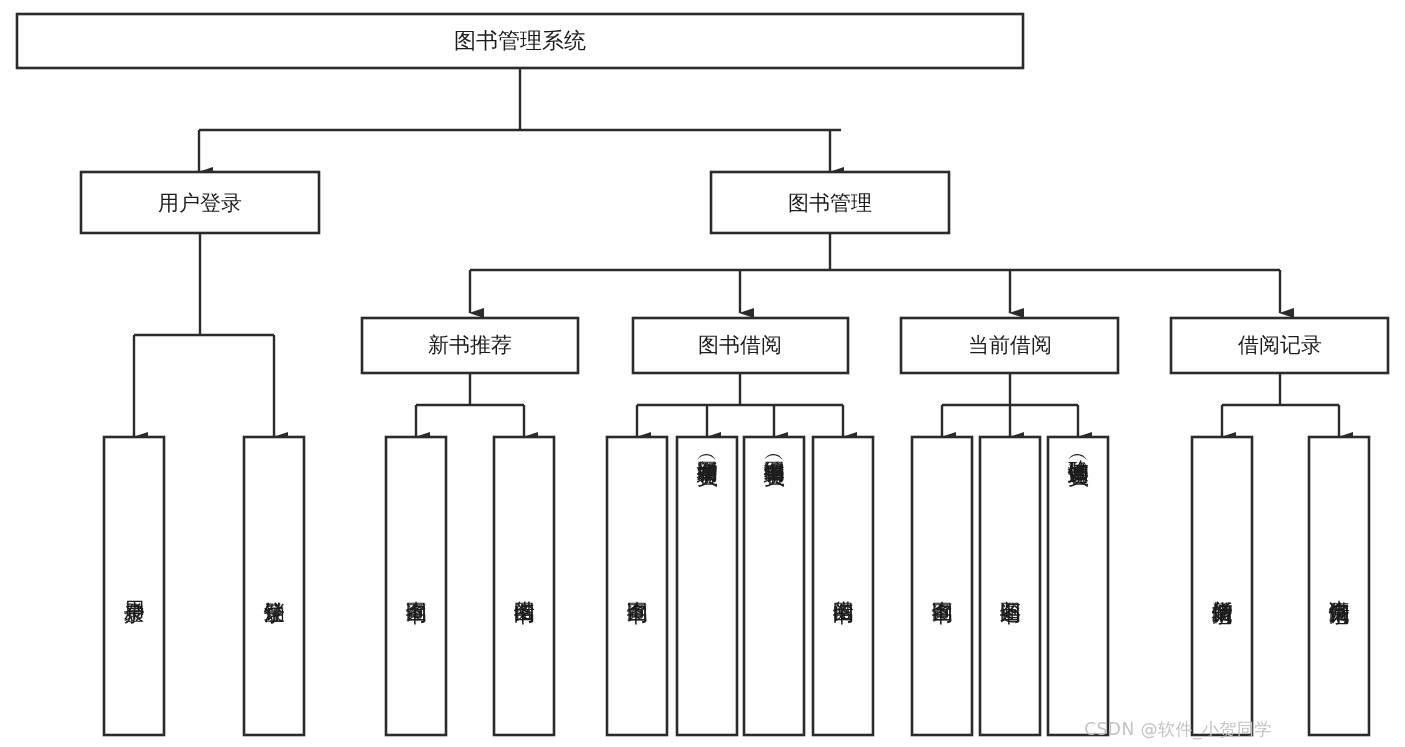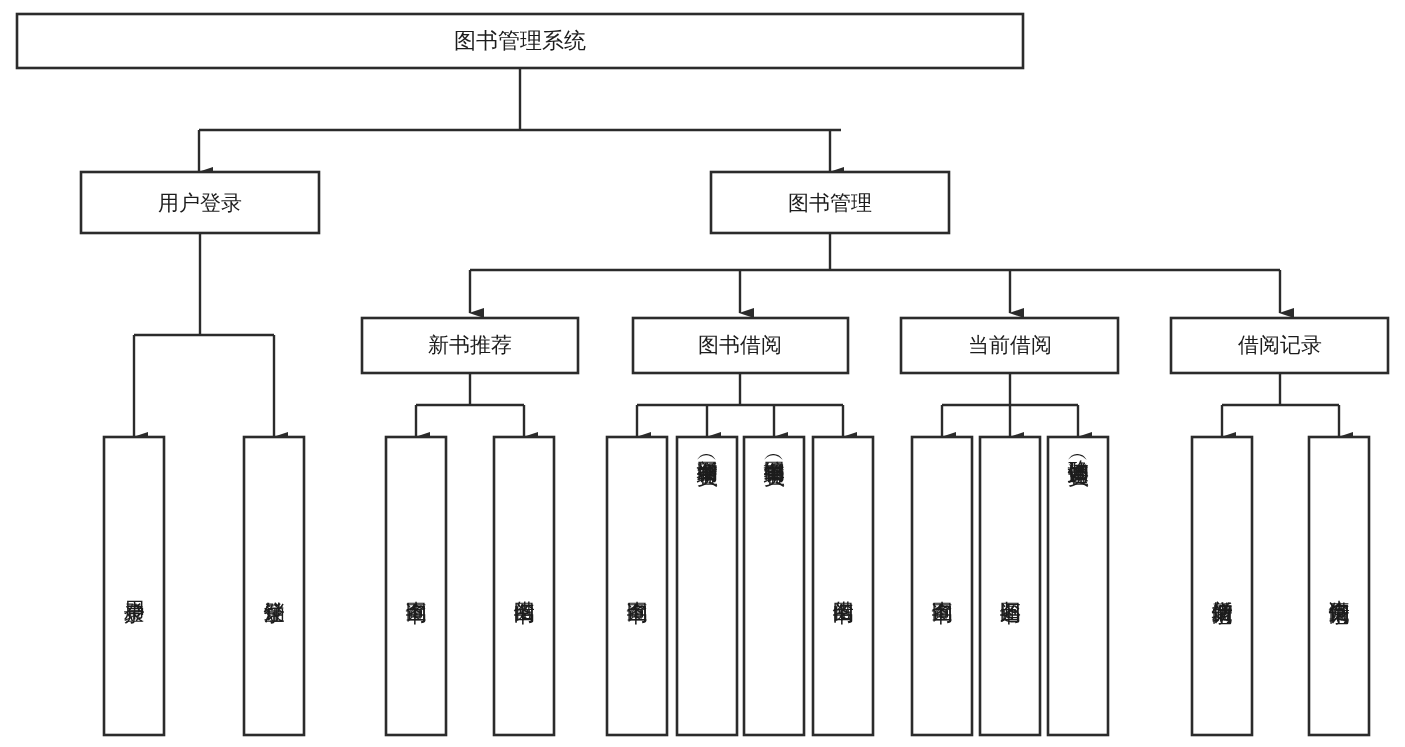--- a/index.html
+++ b/index.html
@@ -164,13 +164,14 @@
   <div class="vlabel" style="left:744px;top:437px;width:60px;height:298px;justify-content:flex-start;padding-top:6px;box-sizing:border-box;">编辑图书（管理员）</div>
   <div class="vlabel" style="left:813px;top:437px;width:60px;height:298px;">借阅图书</div>
 
   <div class="vlabel" style="left:912px;top:437px;width:60px;height:298px;">查询图书</div>
   <div class="vlabel" style="left:980px;top:437px;width:60px;height:298px;">归还图书</div>
   <div class="vlabel" style="left:1048px;top:437px;width:60px;height:298px;justify-content:flex-start;padding-top:6px;box-sizing:border-box;">确认归还（管理员）</div>
 
   <div class="vlabel" style="left:1192px;top:437px;width:60px;height:298px;">新增借阅记录</div>
   <div class="vlabel" style="left:1309px;top:437px;width:60px;height:298px;">查询借阅记录</div>
 
+  <div id="watermark">CSDN @软件_小贺同学</div>
 </div>
 
 </body></html>

